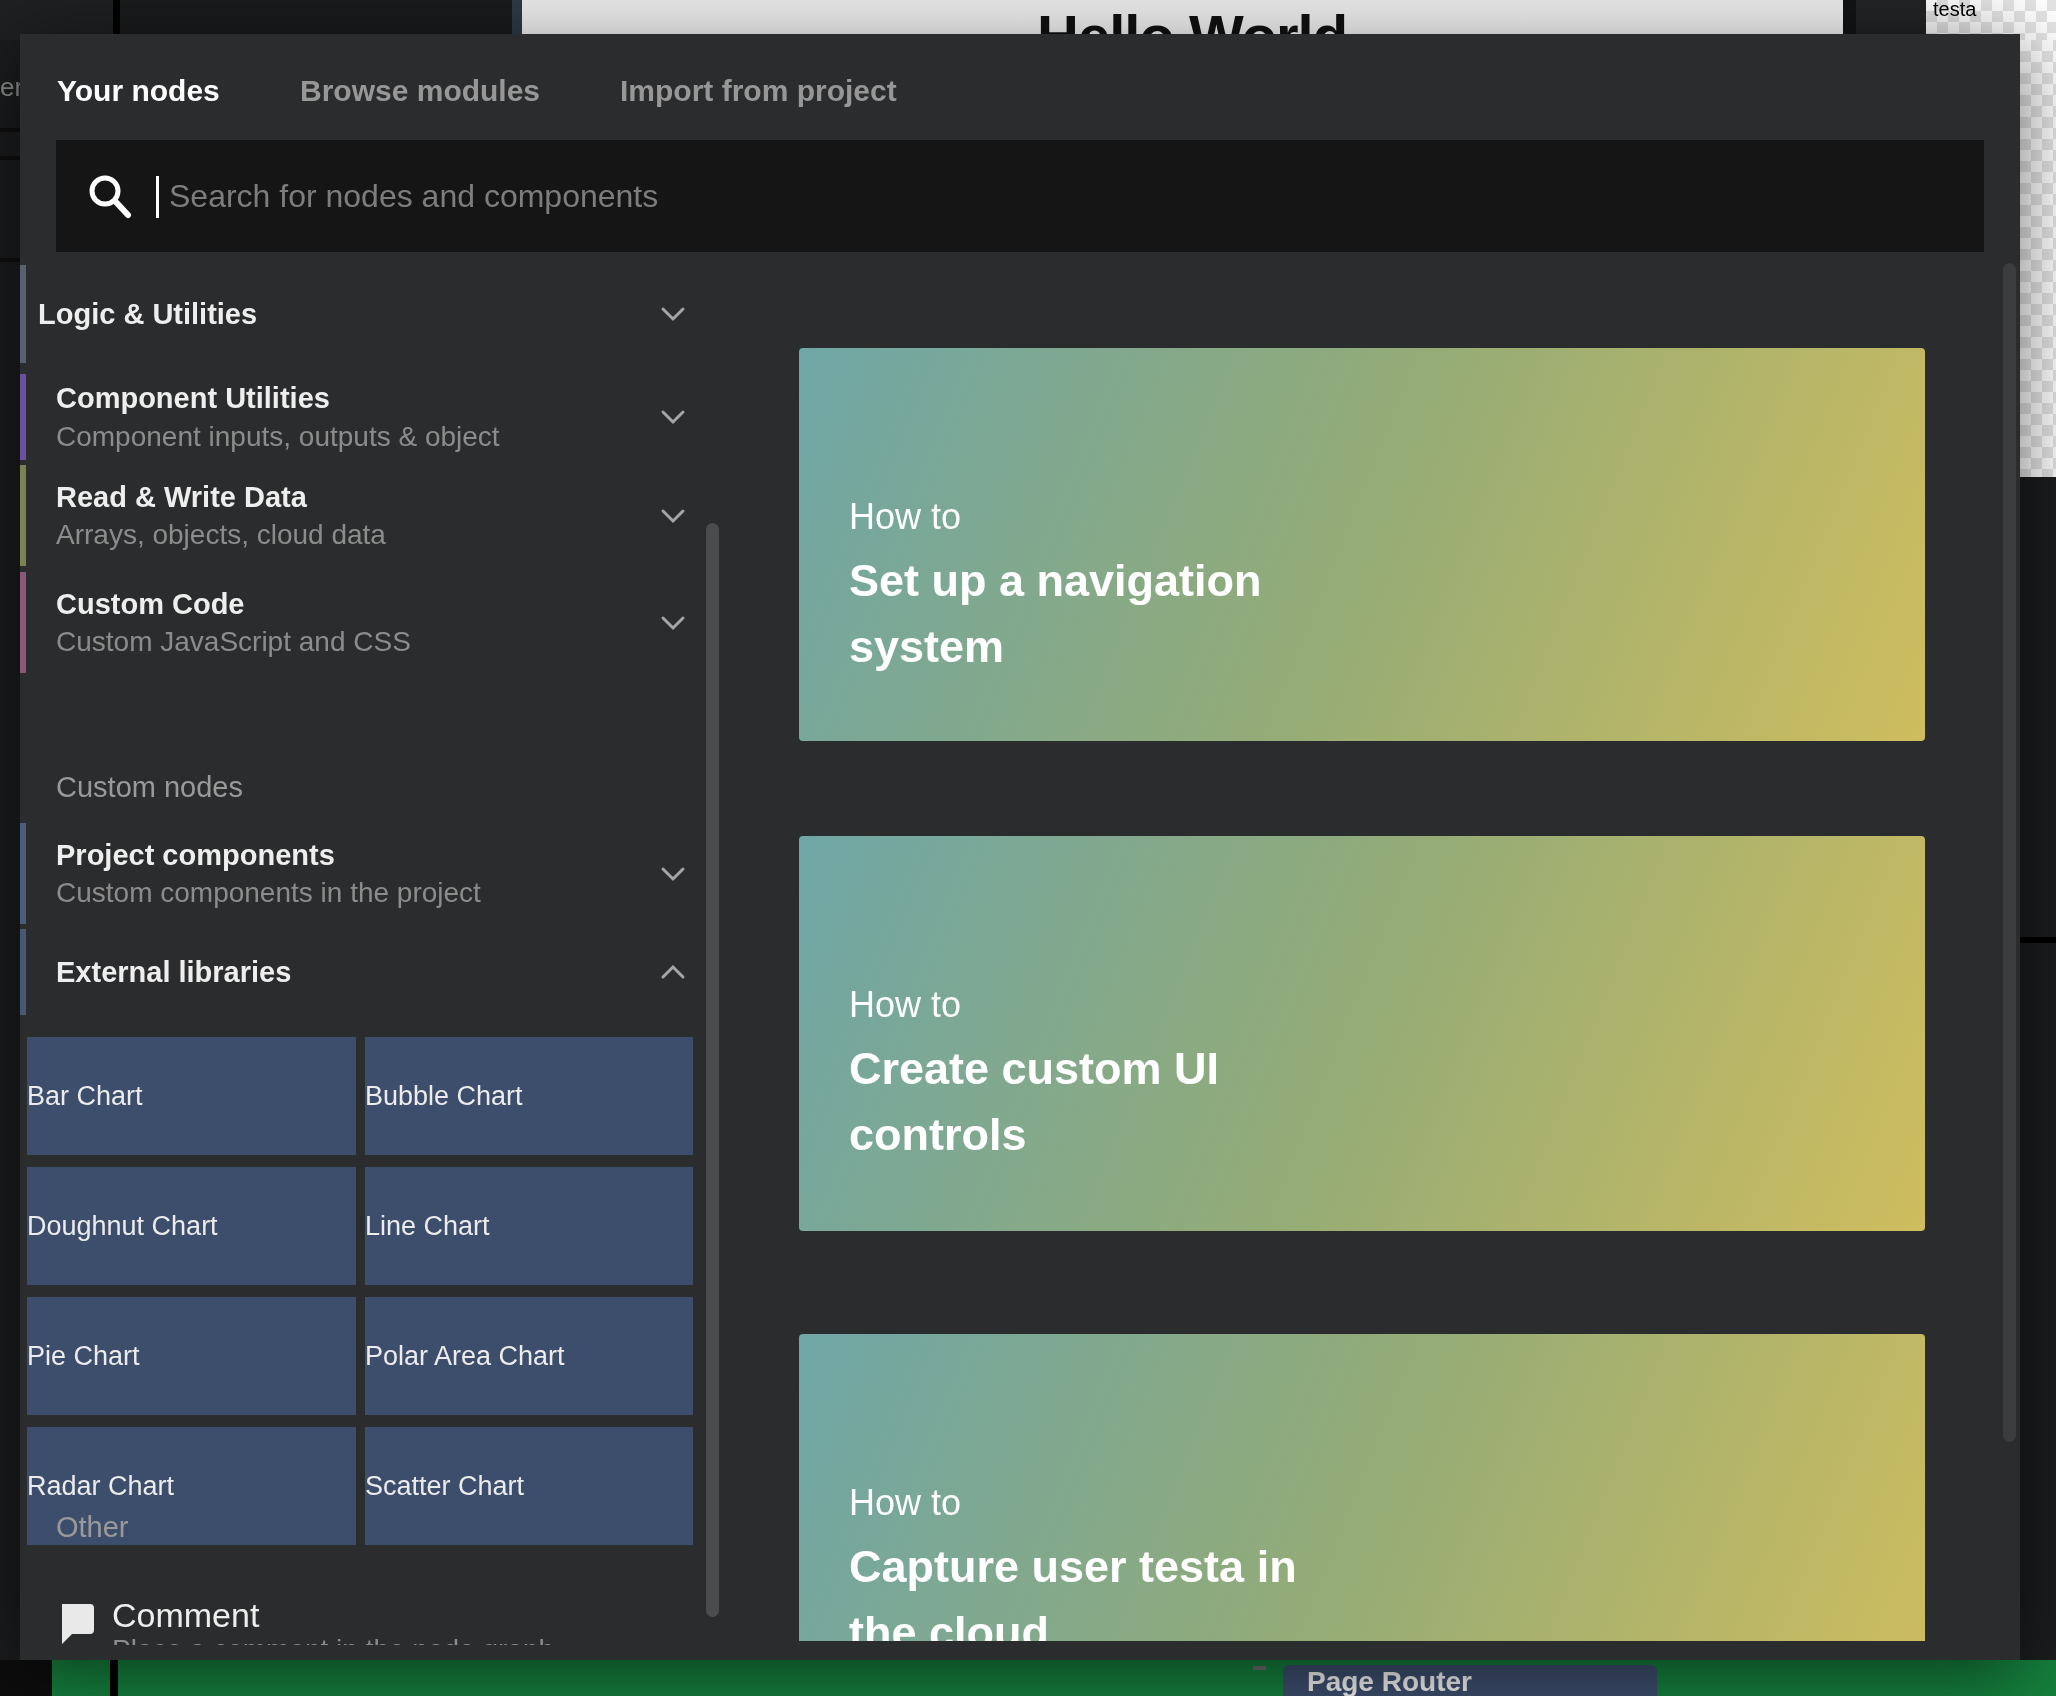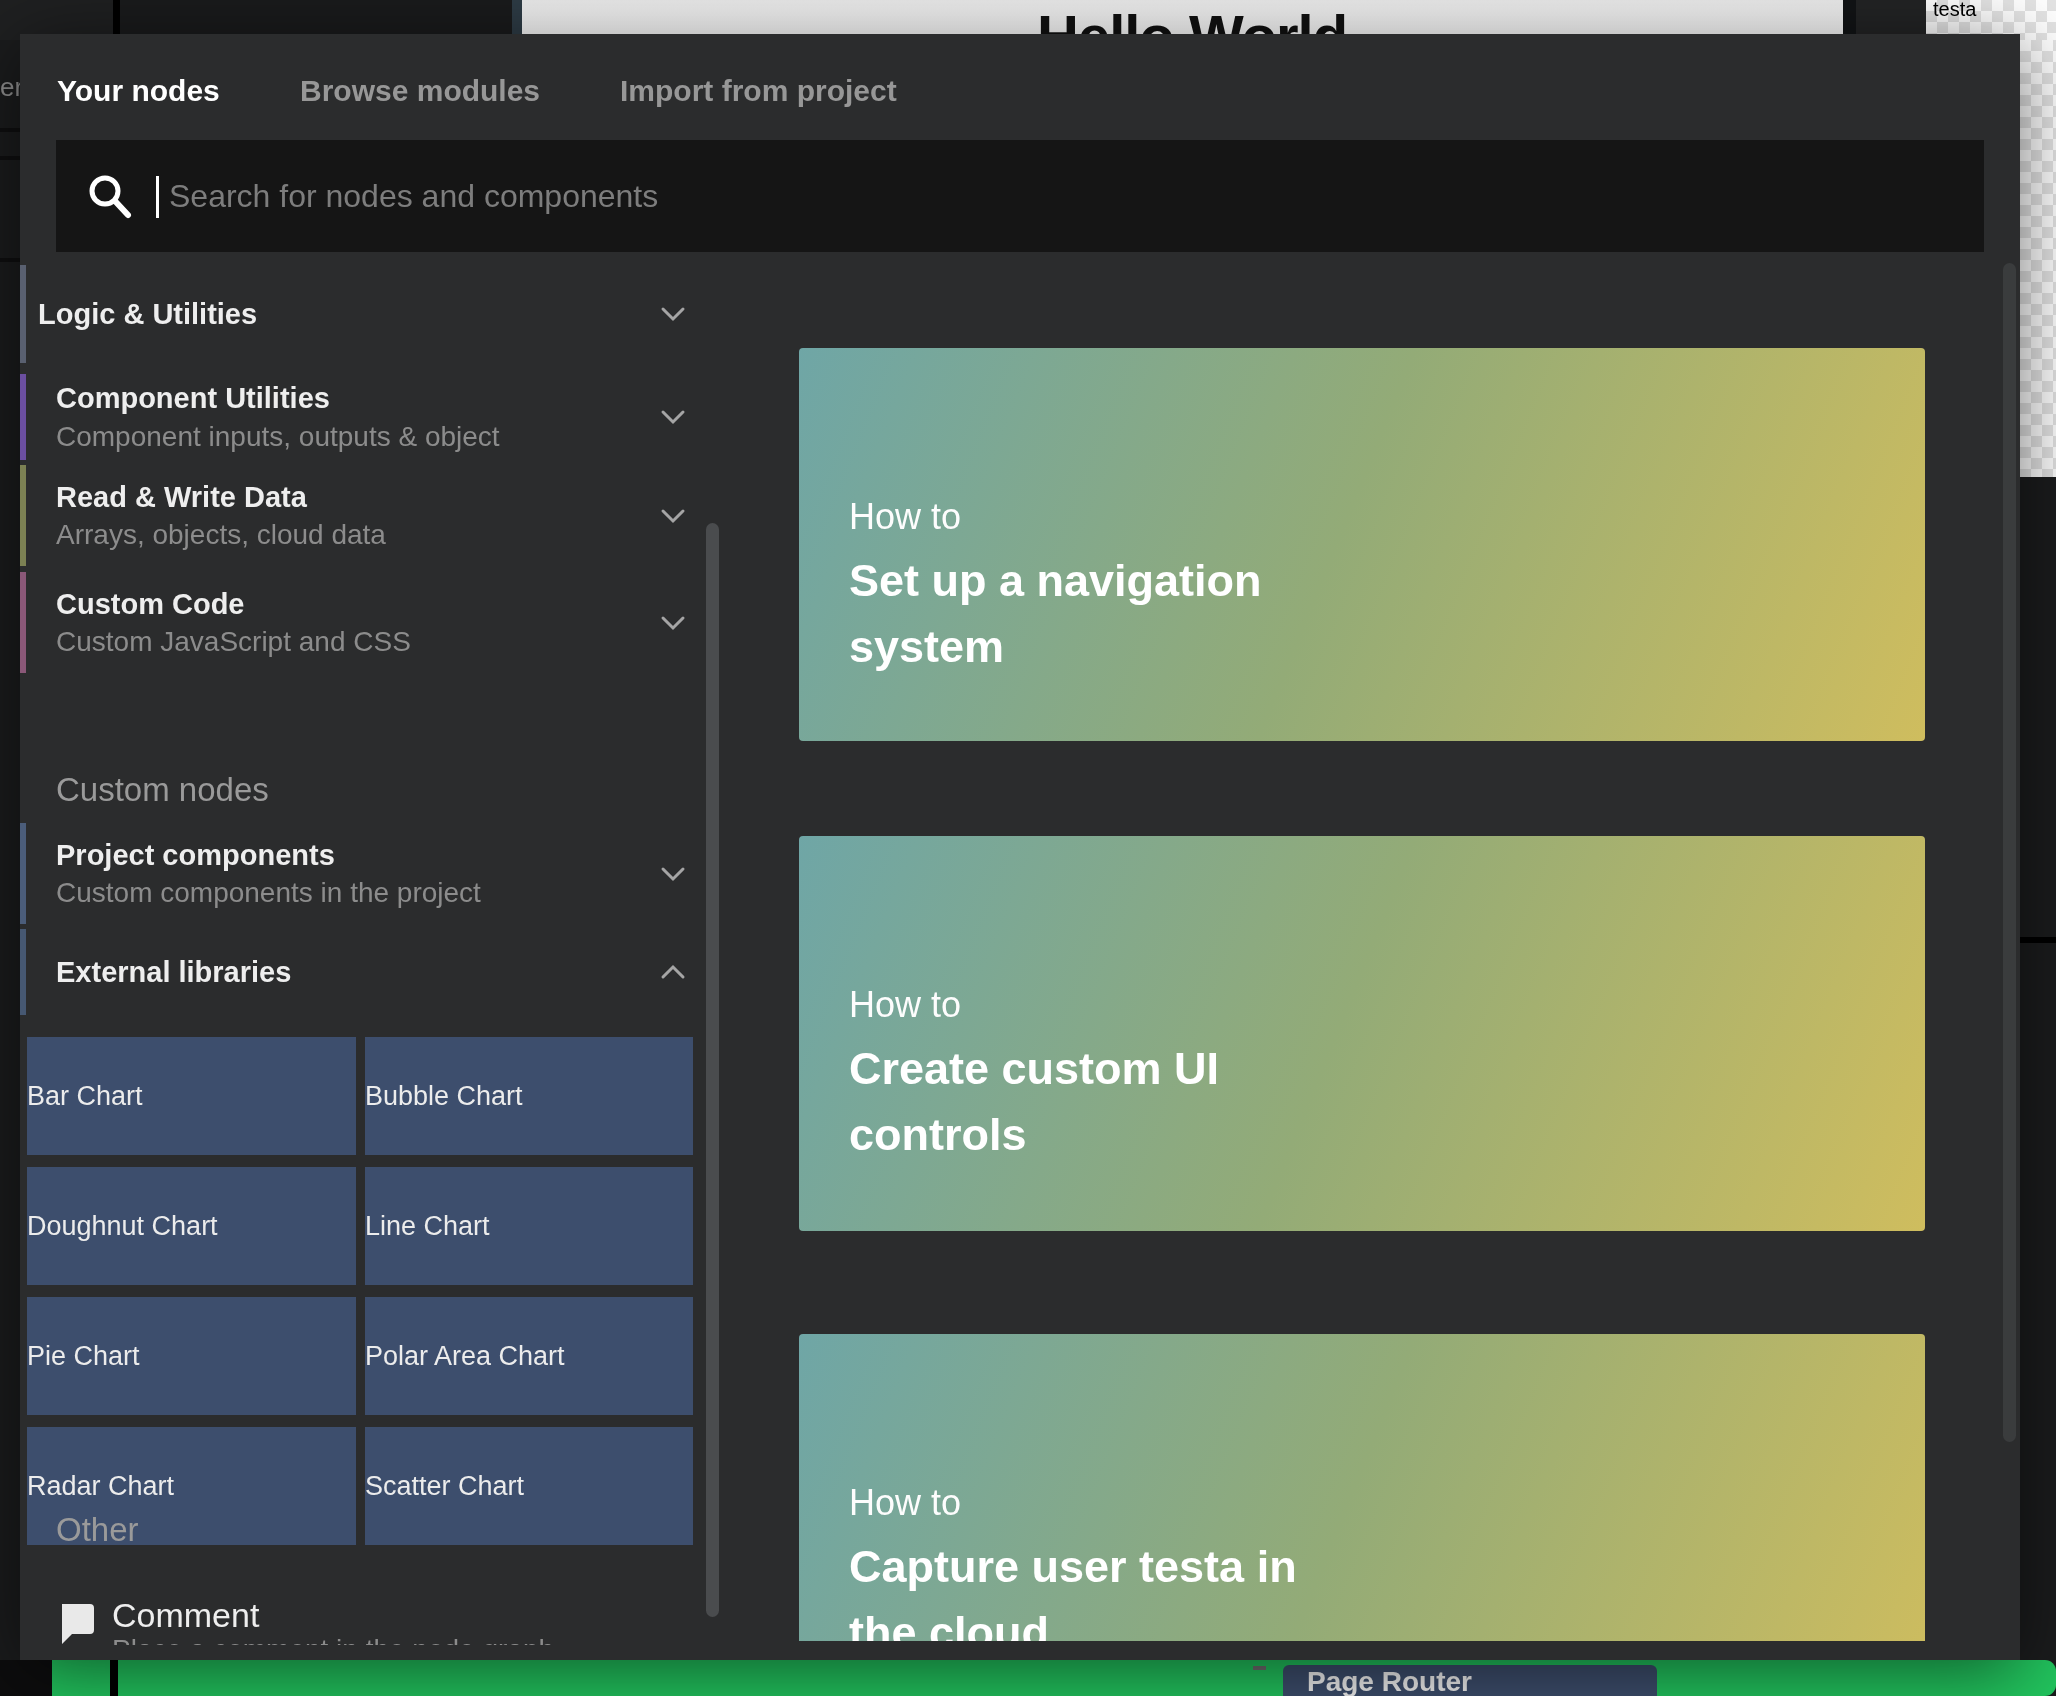--- a/index.html
+++ b/index.html
@@ -28,21 +28,21 @@
   .corner-label{position:absolute;left:7px;top:-2px;font-size:20px;color:#000;}
 
   .bg-left{left:0;top:40px;width:20px;height:1656px;background:#1b1c1d;overflow:hidden;}
   .left-fragment{position:absolute;left:0;top:32px;font-size:26px;color:#8f8f8f;}
   .bg-left .sep{position:absolute;left:0;width:20px;height:4px;background:#0f0f10;}
 
   .bg-right{left:2020px;top:40px;width:36px;height:1656px;background:#1b1c1d;overflow:hidden;}
   .bg-right-checker{position:absolute;left:0;top:0;width:36px;height:437px;}
   .bg-right-line{position:absolute;left:0;top:897px;width:36px;height:6px;background:#000;}
 
-  .bg-bottom{left:0;top:1660px;width:2056px;height:36px;background:#22c55e;border-radius:11px;}
+  .bg-bottom{left:0;top:1660px;width:2056px;height:36px;background:#15803d;}
   .bg-bottom-dark{left:0;top:0;width:52px;height:36px;background:#0d0d0e;}
   .bg-bottom-vline{left:110px;top:0;width:8px;height:36px;background:#000;}
   .port-stub{left:1253px;top:6px;width:13px;height:4px;background:#6e6e6e;}
   .page-router{left:1283px;top:5px;width:374px;height:31px;background:#3d4e6d;
                border-radius:6px 6px 0 0;overflow:hidden;}
   .page-router span{position:absolute;left:24px;top:1px;font-size:28px;font-weight:bold;
                     color:#f2f2f2;white-space:nowrap;}
 
   
   .dialog{left:20px;top:34px;width:2000px;height:1626px;background:#2b2c2d;
@@ -58,21 +58,21 @@
   .placeholder{position:absolute;left:113px;top:0;height:112px;line-height:112px;
                font-size:32px;color:#7d7d7d;white-space:nowrap;}
 
   .list{position:absolute;left:0;top:0;width:740px;height:1611px;overflow:hidden;}
   .cat-row{position:absolute;left:0;width:700px;border-left:6px solid #555;
            padding-left:30px;display:flex;flex-direction:column;justify-content:center;
            gap:8px;cursor:pointer;}
   .cat-title{font-size:29px;font-weight:bold;color:#eeeeee;line-height:1.05;}
   .cat-sub{font-size:28px;color:#8c8c8c;line-height:1.05;}
   .chev{position:absolute;right:34px;top:50%;margin-top:-8px;width:26px;height:16px;}
-  .section-h{position:absolute;left:36px;font-size:33px;color:#9a9a9a;}
+  .section-h{position:absolute;left:36px;font-size:29px;color:#9a9a9a;}
 
   .lib-btn{position:absolute;height:118px;background:#3d4e6d;color:#ececec;
            font-size:27px;display:flex;align-items:center;cursor:pointer;}
 
   .comment-row{position:absolute;left:36px;top:1562px;width:620px;height:110px;cursor:pointer;}
   .comment-icon{position:absolute;left:0;top:6px;width:40px;height:44px;}
   .comment-title{position:absolute;left:56px;top:0;font-size:34px;font-weight:normal;color:#eeeeee;}
   .comment-sub{position:absolute;left:56px;top:38px;font-size:28px;color:#8c8c8c;white-space:nowrap;}
 
   .vscroll{position:absolute;border-radius:7px;width:13px;}

